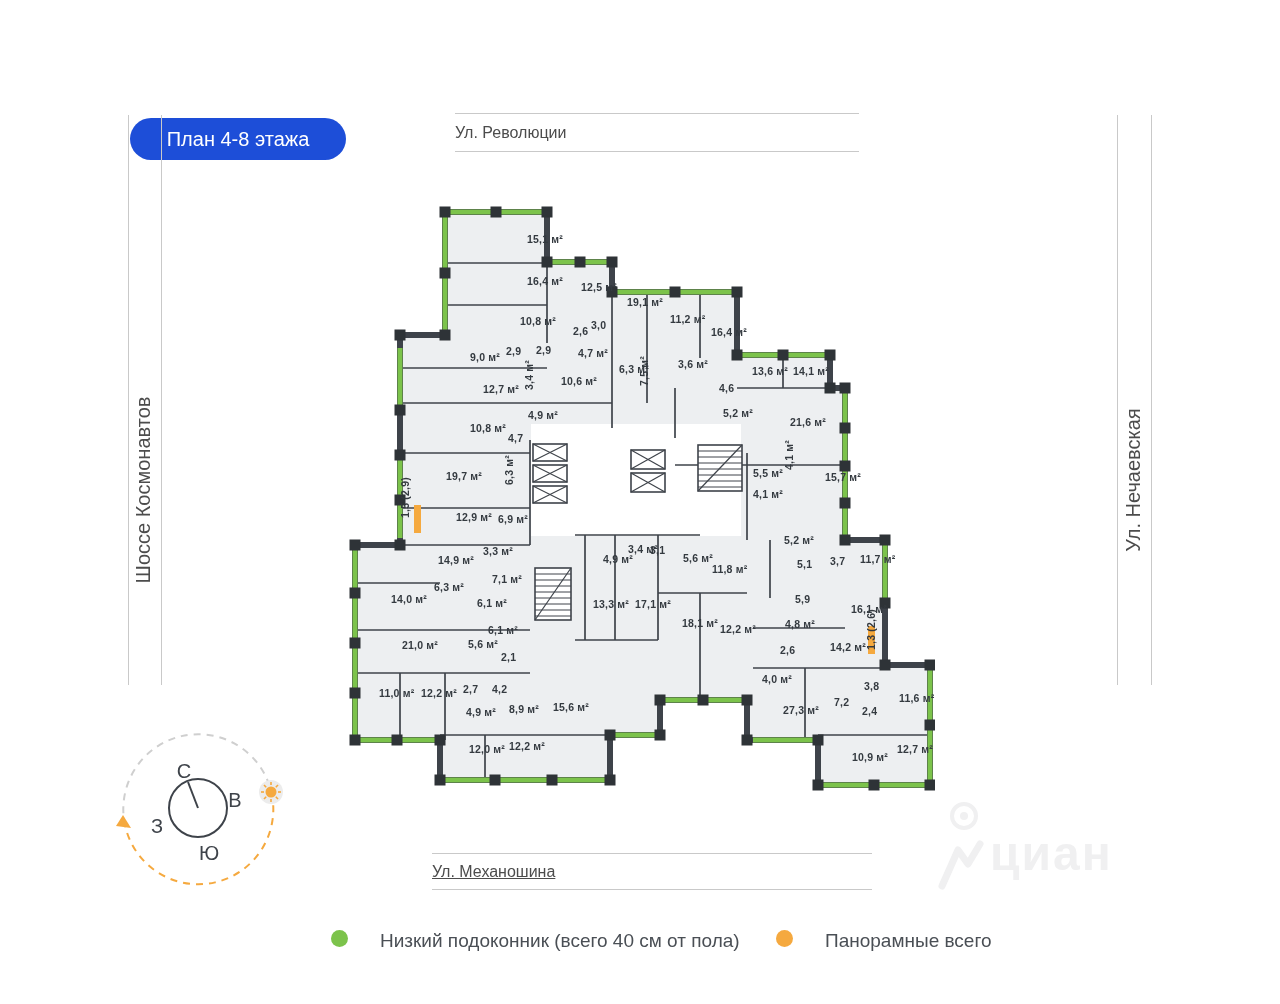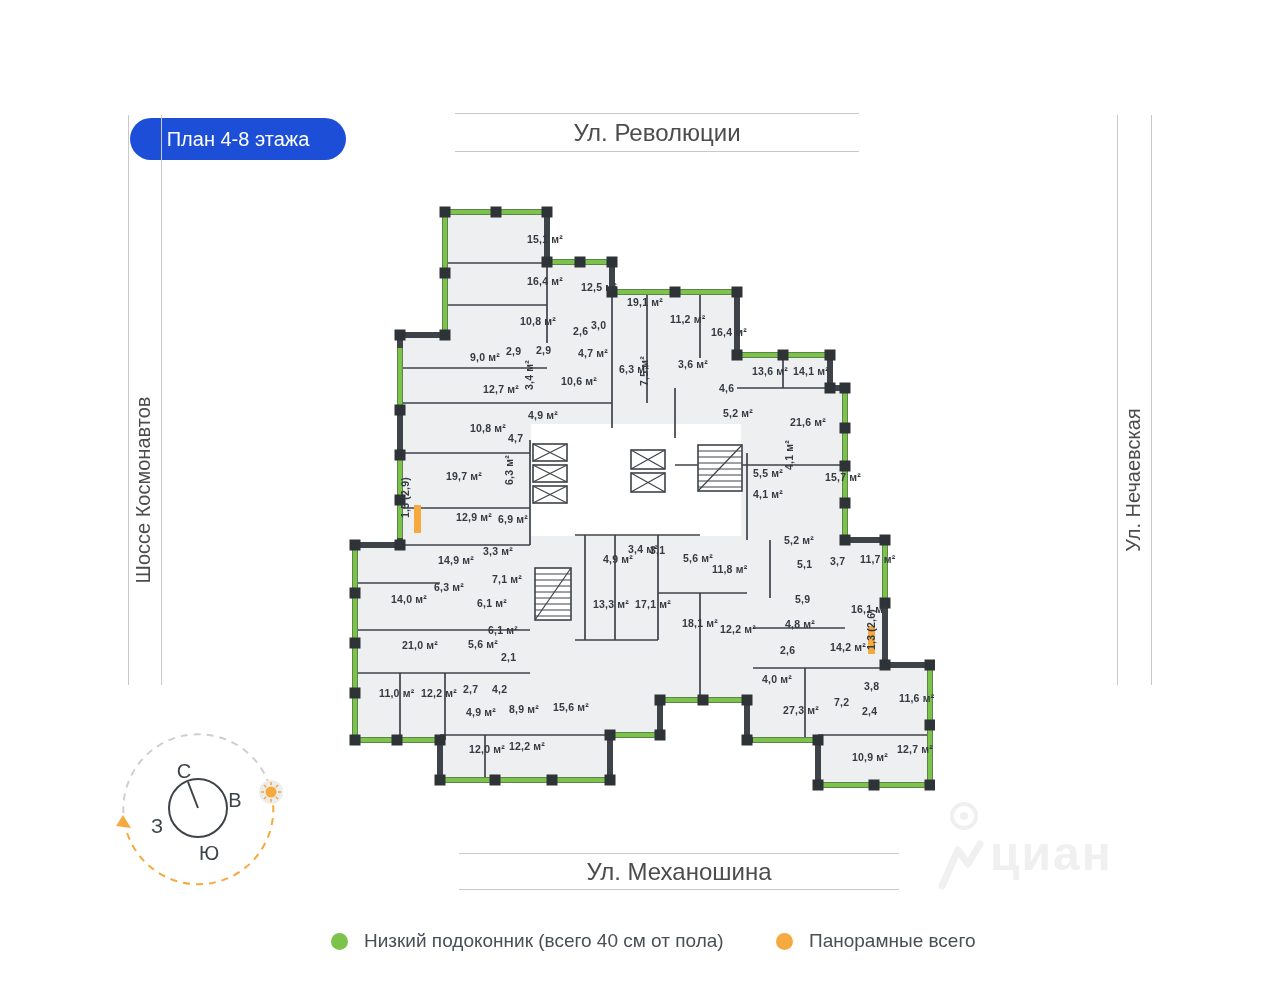--- a/index.html
+++ b/index.html
@@ -2,29 +2,29 @@
 <html><head>
 <meta charset="utf-8">
 <style>
   html,body{margin:0;padding:0;background:#fff;}
   #canvas{position:relative;width:1280px;height:1004px;background:#fff;overflow:hidden;
           font-family:"Liberation Sans", sans-serif;color:#44494f;}
   
   .badge{position:absolute;left:130px;top:118px;width:216px;height:42px;border-radius:21px;
          background:#1d4ed8;color:#fff;font-size:20px;display:flex;align-items:center;justify-content:center;}
   
-  .street-h{position:absolute;color:#4c4c4c;font-size:24px;text-align:center;}
+  .street-h{position:absolute;color:#4c4c4c;font-size:16px;text-align:left;}
   .street-h .line{position:absolute;left:0;right:0;height:1px;background:#c9c9c9;}
   .street-top{left:455px;top:113px;width:404px;height:39px;line-height:39px;}
-  .street-bottom{left:459px;top:853px;width:440px;height:37px;line-height:37px;}
+  .street-bottom{left:432px;top:853px;width:440px;height:37px;line-height:37px;text-decoration:underline;}
   .vline{position:absolute;width:1px;background:#c9c9c9;top:115px;height:570px;}
   .street-v{position:absolute;width:300px;height:24px;text-align:center;color:#4c4c4c;font-size:20px;
             transform:rotate(-90deg);}
   
-  .legend-item{position:absolute;display:flex;align-items:center;font-size:19px;color:#4a4f55;}
+  .legend-item{position:absolute;display:flex;align-items:flex-start;font-size:19px;color:#4a4f55;gap:16px;}
   .dot{width:17px;height:17px;border-radius:50%;margin-right:16px;flex:none;}
   .dot-green{background:#7cc34b;}
   .dot-orange{background:#f5a93f;}
   
   .watermark{position:absolute;left:928px;top:798px;width:240px;height:95px;color:#f0f0f1;}
   .watermark .wm-text{position:absolute;left:62px;top:28px;font-size:48px;font-weight:bold;letter-spacing:2px;}
   #plan-wrap{position:absolute;left:345px;top:198px;width:590px;height:610px;}
   #compass{position:absolute;left:110px;top:720px;width:180px;height:180px;}
 </style>
 </head>

